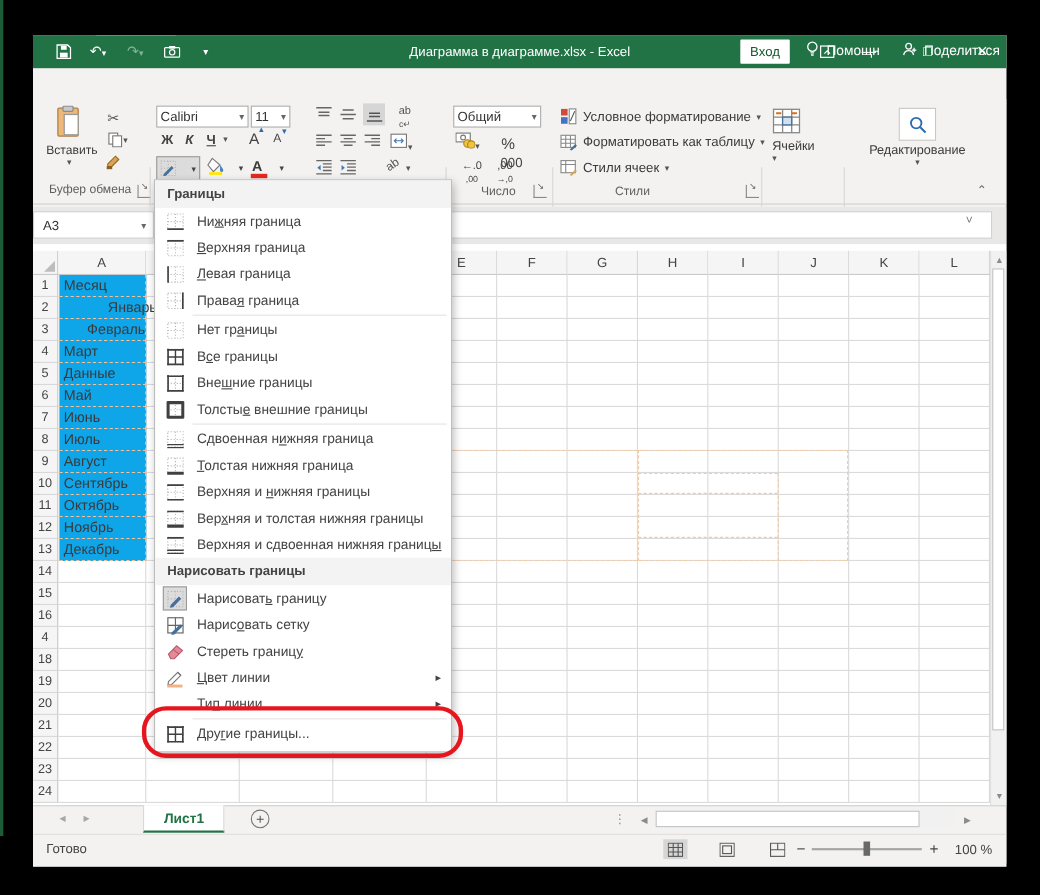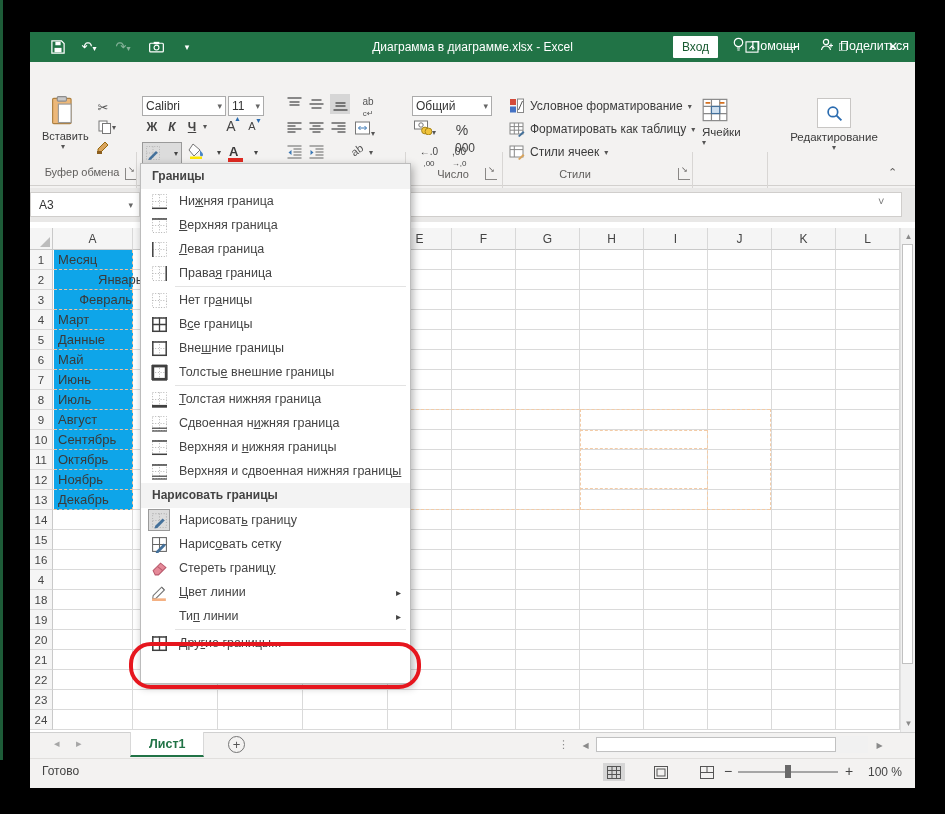--- a/index.html
+++ b/index.html
@@ -593,46 +593,57 @@
           </svg>
         </span>
         <span class="lb">Толсты<u>е</u> внешние границы</span>
       </div>
       <div class="m-s"></div>
       <div class="m-i">
         <span class="ic">
           <svg width="17" height="17" viewBox="0 0 17 17">
             <rect x="1.5" y="1.5" width="14" height="14" fill="none" stroke="#b5b5b5" stroke-dasharray="1 1.7"></rect>
             <path d="M8.5 1.5v14M1.5 8.5h14" stroke="#b5b5b5" stroke-dasharray="1 1.7"></path>
-            <path d="M1 15.3h15" stroke="#404040" stroke-width="2.8"></path>
-          </svg>
-        </span>
-        <span class="lb"><u>Т</u>олстая нижняя граница</span>
-      </div>
-      <div class="m-i">
-        <span class="ic">
-          <svg width="17" height="17" viewBox="0 0 17 17">
-            <rect x="1.5" y="1.5" width="14" height="14" fill="none" stroke="#b5b5b5" stroke-dasharray="1 1.7"></rect>
-            <path d="M8.5 1.5v14M1.5 8.5h14" stroke="#b5b5b5" stroke-dasharray="1 1.7"></path>
             <path d="M1 13.2h15" stroke="#404040" stroke-width="1.2"></path>
             <path d="M1 16h15" stroke="#404040" stroke-width="1.2"></path>
           </svg>
         </span>
         <span class="lb">Сдвоенная н<u>и</u>жняя граница</span>
       </div>
       <div class="m-i">
         <span class="ic">
           <svg width="17" height="17" viewBox="0 0 17 17">
             <rect x="1.5" y="1.5" width="14" height="14" fill="none" stroke="#b5b5b5" stroke-dasharray="1 1.7"></rect>
             <path d="M8.5 1.5v14M1.5 8.5h14" stroke="#b5b5b5" stroke-dasharray="1 1.7"></path>
+            <path d="M1 15.3h15" stroke="#404040" stroke-width="2.8"></path>
+          </svg>
+        </span>
+        <span class="lb"><u>Т</u>олстая нижняя граница</span>
+      </div>
+      <div class="m-i">
+        <span class="ic">
+          <svg width="17" height="17" viewBox="0 0 17 17">
+            <rect x="1.5" y="1.5" width="14" height="14" fill="none" stroke="#b5b5b5" stroke-dasharray="1 1.7"></rect>
+            <path d="M8.5 1.5v14M1.5 8.5h14" stroke="#b5b5b5" stroke-dasharray="1 1.7"></path>
             <path d="M1 2h15" stroke="#404040" stroke-width="1.5"></path>
             <path d="M1 15.3h15" stroke="#404040" stroke-width="1.5"></path>
           </svg>
         </span>
         <span class="lb">Верхняя и <u>н</u>ижняя границы</span>
+      </div>
+      <div class="m-i">
+        <span class="ic">
+          <svg width="17" height="17" viewBox="0 0 17 17">
+            <rect x="1.5" y="1.5" width="14" height="14" fill="none" stroke="#b5b5b5" stroke-dasharray="1 1.7"></rect>
+            <path d="M8.5 1.5v14M1.5 8.5h14" stroke="#b5b5b5" stroke-dasharray="1 1.7"></path>
+            <path d="M1 2h15" stroke="#404040" stroke-width="1.5"></path>
+            <path d="M1 15.3h15" stroke="#404040" stroke-width="2.8"></path>
+          </svg>
+        </span>
+        <span class="lb">Вер<u>х</u>няя и толстая нижняя границы</span>
       </div>
       <div class="m-i">
         <span class="ic">
           <svg width="17" height="17" viewBox="0 0 17 17">
             <rect x="1.5" y="1.5" width="14" height="14" fill="none" stroke="#b5b5b5" stroke-dasharray="1 1.7"></rect>
             <path d="M8.5 1.5v14M1.5 8.5h14" stroke="#b5b5b5" stroke-dasharray="1 1.7"></path>
             <path d="M1 2h15" stroke="#404040" stroke-width="1.5"></path>
             <path d="M1 13.2h15" stroke="#404040" stroke-width="1.2"></path>
             <path d="M1 16h15" stroke="#404040" stroke-width="1.2"></path>
           </svg>

